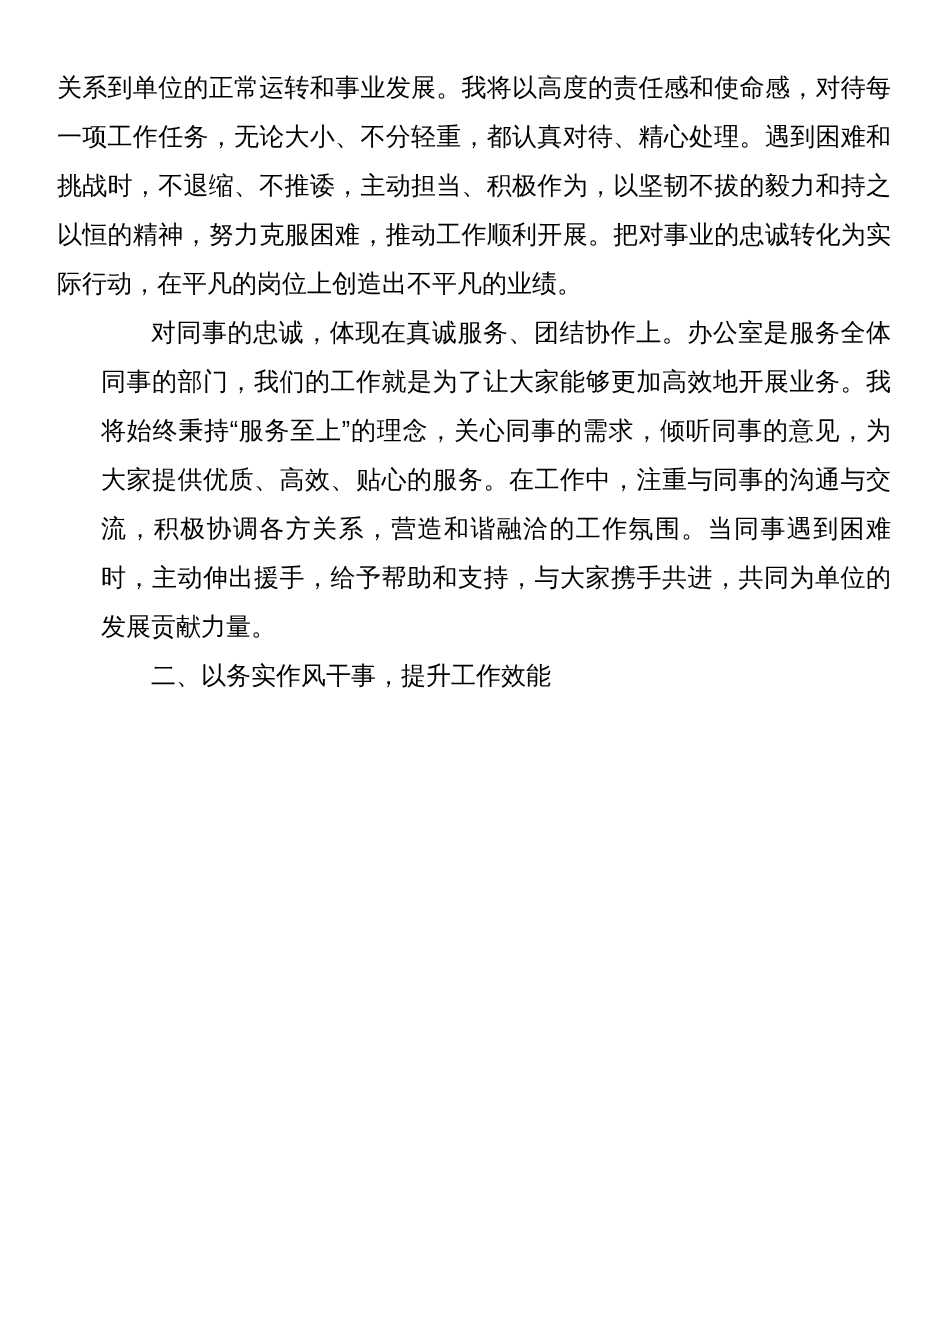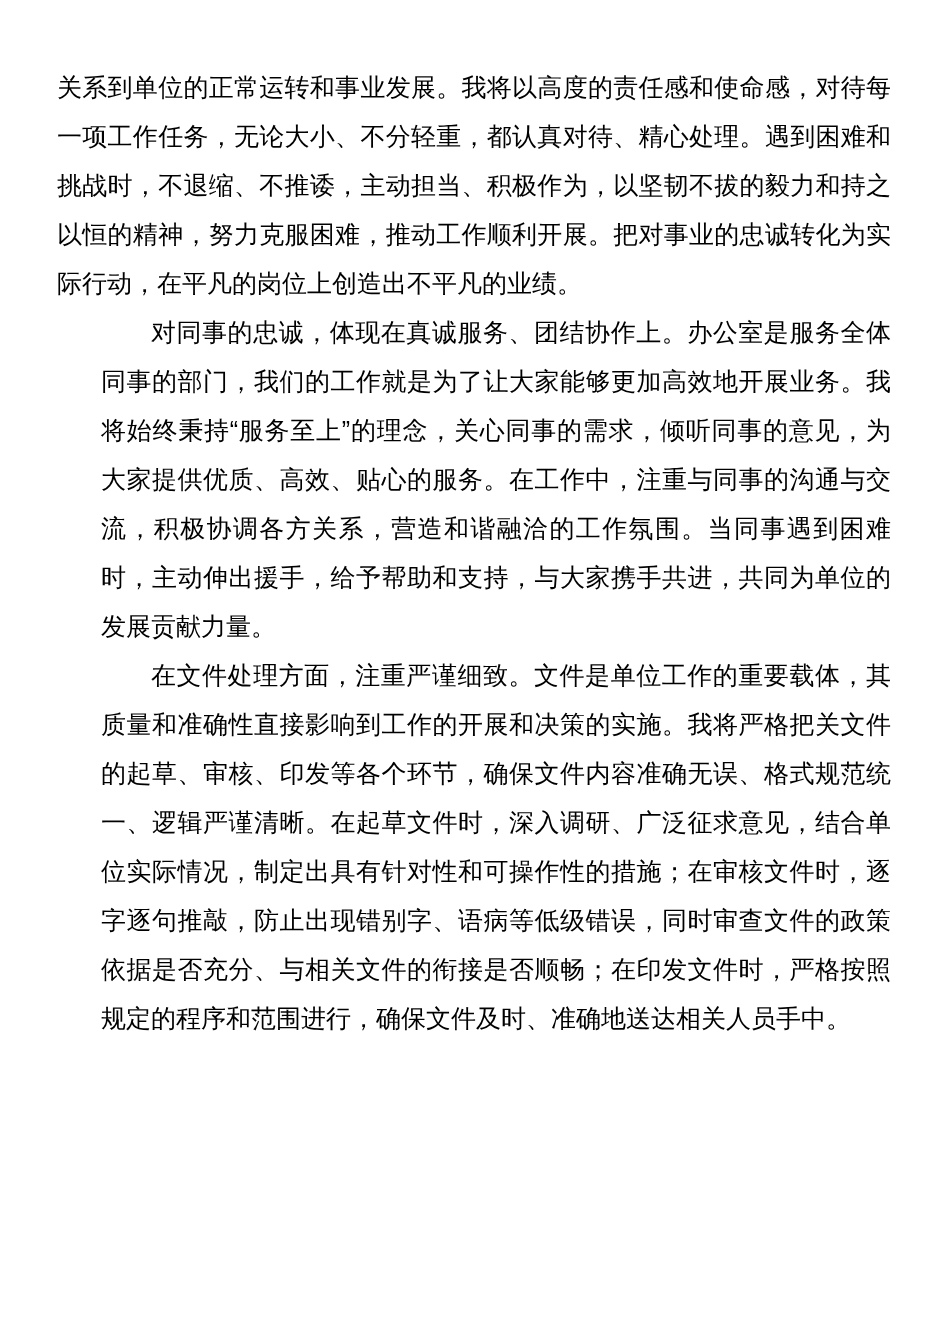--- a/index.html
+++ b/index.html
@@ -42,14 +42,14 @@
   .no-indent {
     text-indent: 0;
   }
 </style>
 </head>
 <body>
 
 <div class="page">
   <p class="para no-indent">关系到单位的正常运转和事业发展。我将以高度的责任感和使命感，对待每一项工作任务，无论大小、不分轻重，都认真对待、精心处理。遇到困难和挑战时，不退缩、不推诿，主动担当、积极作为，以坚韧不拔的毅力和持之以恒的精神，努力克服困难，推动工作顺利开展。把对事业的忠诚转化为实际行动，在平凡的岗位上创造出不平凡的业绩。</p>
   <p class="para indent">对同事的忠诚，体现在真诚服务、团结协作上。办公室是服务全体同事的部门，我们的工作就是为了让大家能够更加高效地开展业务。我将始终秉持“服务至上”的理念，关心同事的需求，倾听同事的意见，为大家提供优质、高效、贴心的服务。在工作中，注重与同事的沟通与交流，积极协调各方关系，营造和谐融洽的工作氛围。当同事遇到困难时，主动伸出援手，给予帮助和支持，与大家携手共进，共同为单位的发展贡献力量。</p>
-  <p class="para indent">在文件处理方面，注重严谨细致。文件是单位工作的重要载体，其质量和准确性直接影响到工作的开展和决策的实施。我将严格把关文件的起草、审核、印发等各个环节，确保文件内容准确无误、格式规范统一、逻辑严谨清晰。在起草文件时，深入调研、广泛征求意见，结合单位实际情况，制定出具有针对性和可操作性的措施；在审核文件时，逐字逐句推敲，防止出现错别字、语病等低级错误，同时审查文件的政策依据是否充分、与相关文件的衔接是否顺畅；在印发文件时，严格按照规定的程序和范围进行，确保文件及时、准确地送达相关人员手中。</p>
+  <h2 class="heading indent">二、以务实作风干事，提升工作效能</h2>
 </div>
 
 </body></html>

